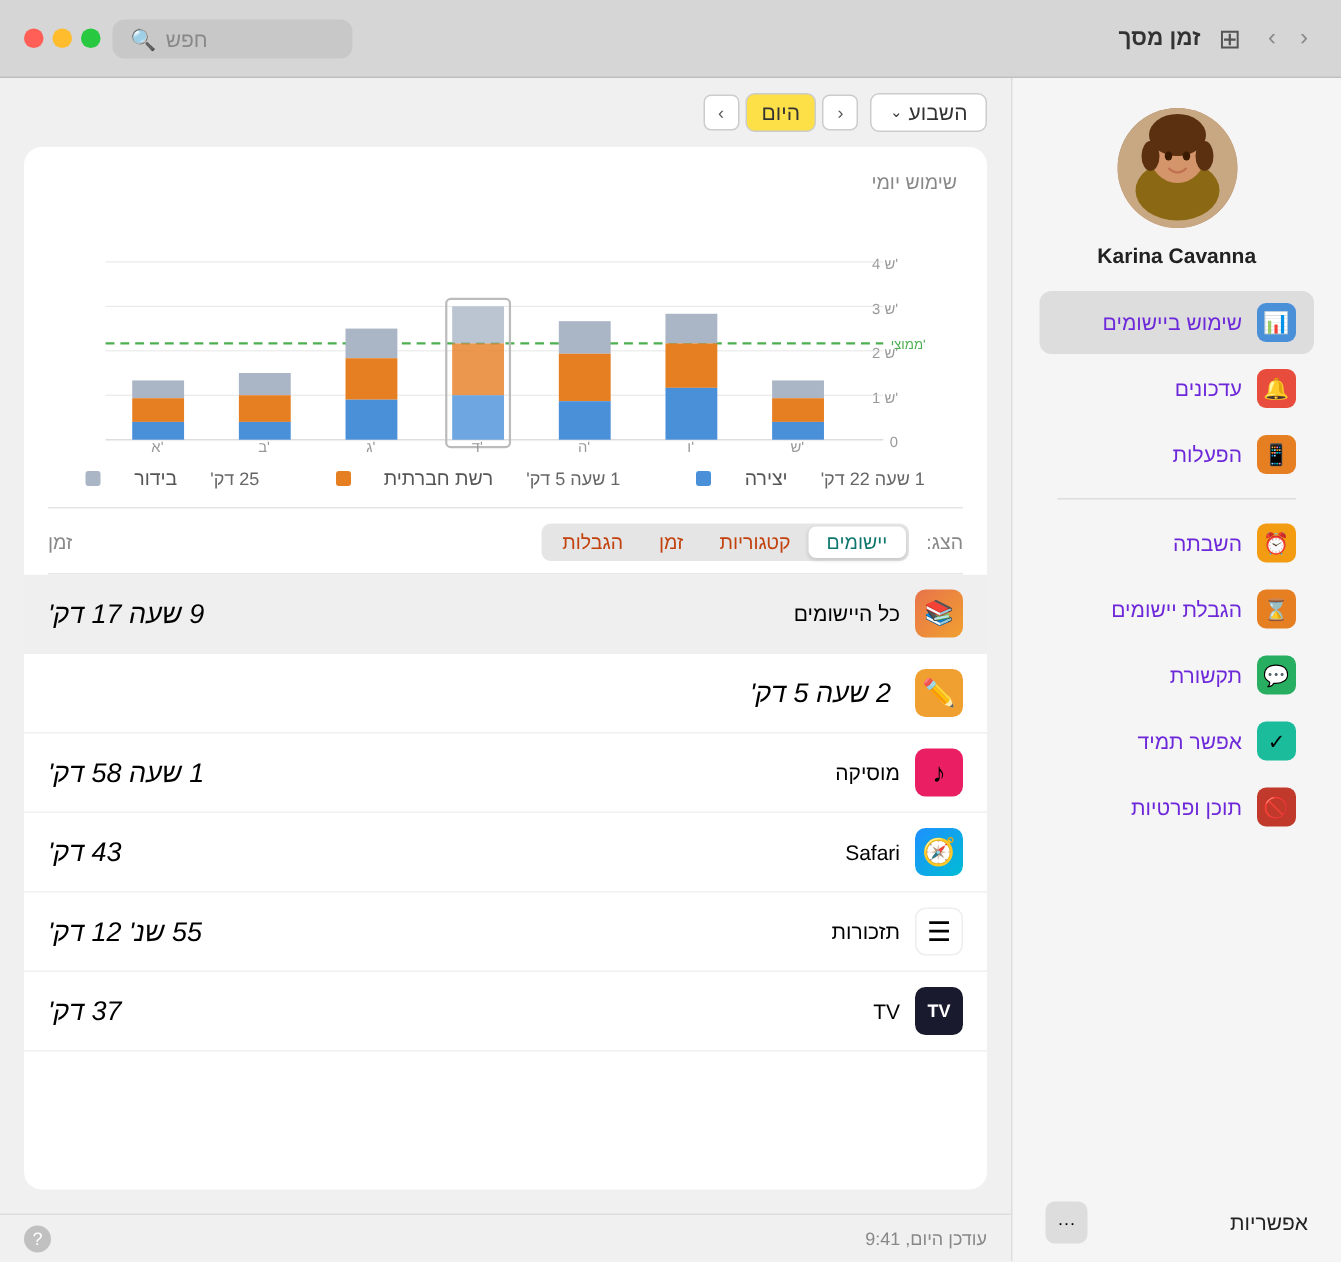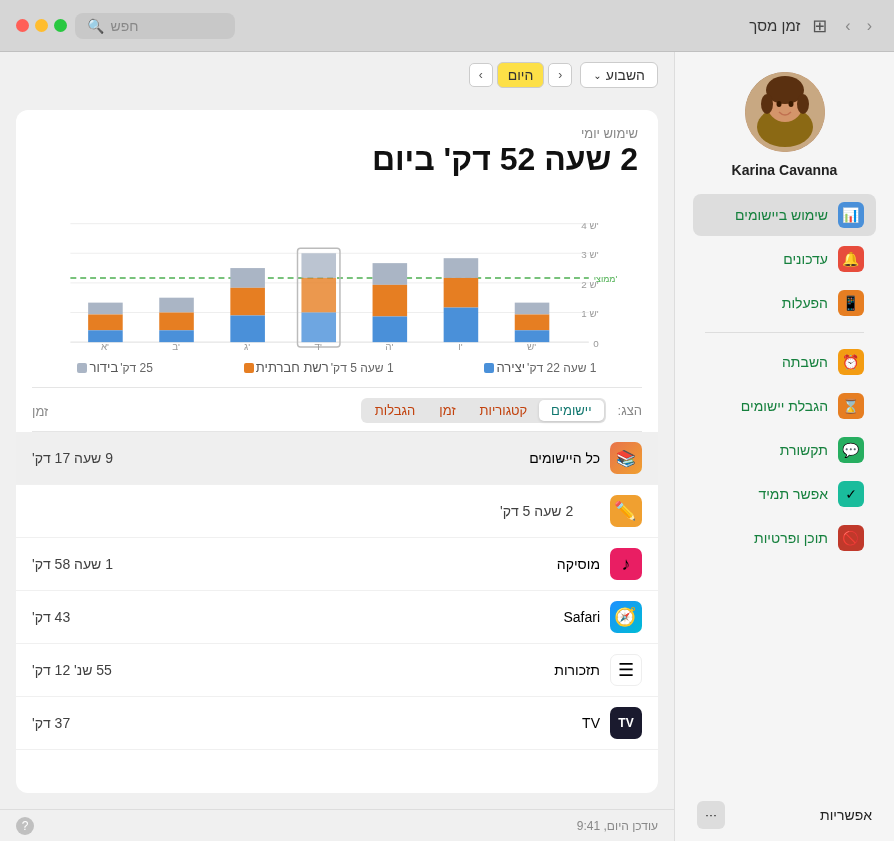--- a/index.html
+++ b/index.html
@@ -47,21 +47,21 @@
       direction: rtl;
     }
     .top-bar-center {
       display: flex;
       align-items: center;
       gap: 12px;
     }
     .window-title {
       font-size: 15px;
       color: #333;
-      font-weight: 400;
+      font-weight: 700;
       direction: rtl;
     }
     .grid-icon {
       font-size: 18px;
       color: #555;
       cursor: pointer;
     }
     .nav-arrows {
       display: flex;
       gap: 4px;
@@ -148,21 +148,21 @@
       border: 1px solid #ccc;
       border-radius: 6px;
       padding: 4px 10px;
       font-size: 14px;
       cursor: pointer;
       color: #333;
     }
 
     
     .content-card {
-      margin: 12px 16px 16px 16px;
+      margin: 0 16px 16px 16px;
       background: #fff;
       border-radius: 12px;
       overflow: hidden;
       flex: 1;
       display: flex;
       flex-direction: column;
     }
 
     
     .stats-header {
@@ -196,21 +196,21 @@
       display: flex;
       justify-content: space-around;
       padding: 4px 16px 12px;
       direction: rtl;
       font-size: 13px;
       color: #555;
     }
     .legend-item {
       display: flex;
       align-items: center;
-      gap: 2px;
+      gap: 22px;
       flex-direction: row-reverse;
     }
     .legend-dot {
       width: 10px;
       height: 10px;
       border-radius: 2px;
     }
     .legend-val {
       font-size: 12px;
       color: #666;
@@ -289,24 +289,25 @@
       justify-content: center;
       font-size: 18px;
       flex-shrink: 0;
     }
     .app-name {
       font-size: 14px;
       color: #000000;
       flex: 1;
     }
     .app-time {
-      font-size: 14px;
-      color: #404040;
+      font-size: 18px;
+      color: #000000;
       min-width: 100px;
       text-align: left;
+      font-style: italic;
     }
 
     
     .status-bar {
       height: 32px;
       background: #f0f0f0;
       display: flex;
       align-items: center;
       padding: 0 16px;
       direction: rtl;
@@ -372,21 +373,21 @@
       cursor: pointer;
       direction: rtl;
       gap: 10px;
       margin-bottom: 2px;
     }
     .sidebar-item.active {
       background: #ddd;
     }
     .sidebar-item-label {
       font-size: 14px;
-      color: #15803d;
+      color: #6d28d9;
       flex: 1;
     }
     .sidebar-icon {
       width: 26px;
       height: 26px;
       border-radius: 6px;
       display: flex;
       align-items: center;
       justify-content: center;
       font-size: 14px;
@@ -469,21 +470,20 @@
         <div class="day-nav-btn">‹</div>
         <div class="today-btn">היום</div>
         <div class="day-nav-btn">›</div>
       </div>
     </div>
 
     <div class="content-card">
 
       <div class="stats-header">
         <div class="stats-subtitle">שימוש יומי</div>
-        <div class="stats-title">2 שעה 52 דק' ביום</div>
       </div>
 
       <div class="chart-area">
         <svg class="chart-svg" viewBox="0 0 560 160" xmlns="http://www.w3.org/2000/svg">
 
           <text x="545" y="155" font-size="10" fill="#999" text-anchor="end">0</text>
           <text x="545" y="125" font-size="10" fill="#999" text-anchor="end">1 ש'</text>
           <text x="545" y="95" font-size="10" fill="#999" text-anchor="end">2 ש'</text>
           <text x="545" y="65" font-size="10" fill="#999" text-anchor="end">3 ש'</text>
           <text x="545" y="35" font-size="10" fill="#999" text-anchor="end">4 ש'</text>

